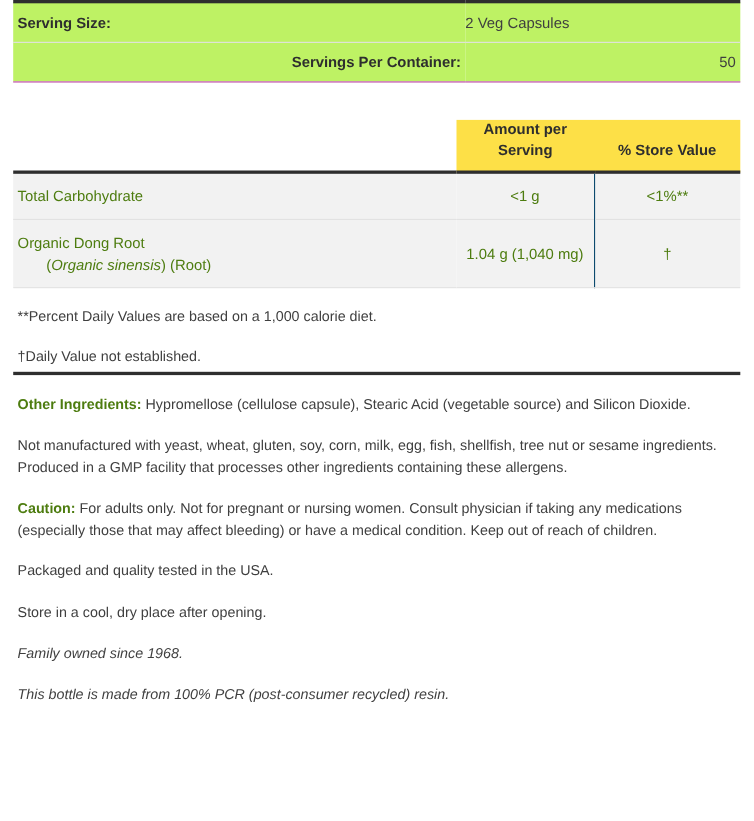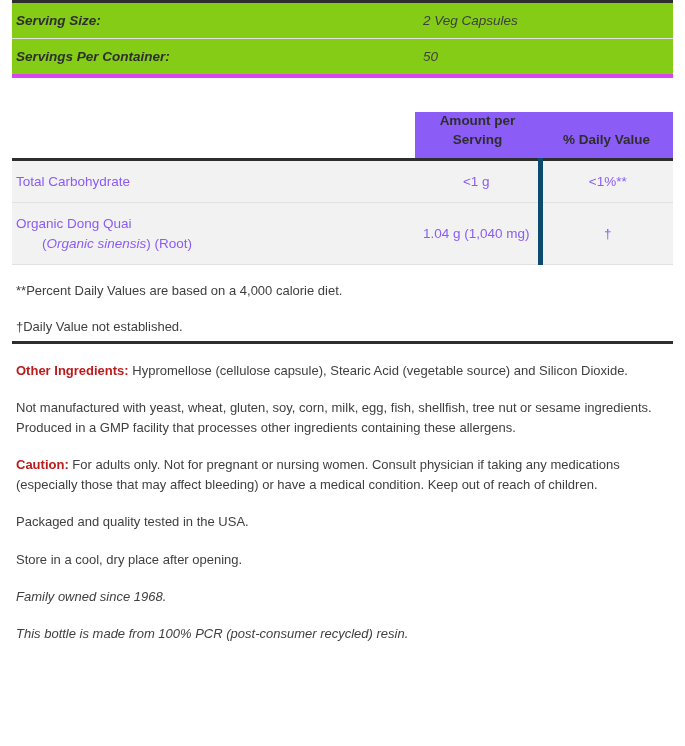--- a/index.html
+++ b/index.html
@@ -37,42 +37,42 @@
   table {
     border-collapse: collapse;
     width: 661px;
     table-layout: fixed;
   }
   .serving-table {
     border-top: 3px solid #2e2e2e;
     margin-bottom: 0;
   }
   .serving-table tr {
-    background: #84cc16;
-    font-style: italic;
+    background: #bef264;
   }
   .serving-table tr + tr {
     border-top: 1px solid #e2e2e2;
   }
   .serving-table td {
     padding: 10px 4px 10px 4px;
     font-size: 13.5px;
     vertical-align: middle;
   }
   .serving-table td.label {
     font-weight: bold;
     color: #2e2e2e;
     width: 403px;
   }
   .serving-table td.value {
     color: #3f3f3f;
     padding-left: 0;
   }
   .serving-table tr:last-child {
-    border-bottom: 4px solid #d946ef;
+    border-bottom: 1px solid #d946ef;
+    text-align: right;
   }
 
   
   .table-gap { height: 34px; }
 
   
   .nutrition-table {
     table-layout: fixed;
   }
   .nutrition-table col.c-name  { width: 403px; }
@@ -80,50 +80,50 @@
   .nutrition-table col.c-dv    { width: 133px; }
 
   .nutrition-table thead th {
     font-size: 13.5px;
     font-weight: bold;
     color: #2e2e2e;
     text-align: center;
     vertical-align: bottom;
     padding: 0 6px 9px 6px;
     line-height: 1.38;
-    background: #8b5cf6;
+    background: #fde047;
   }
   .nutrition-table thead th.blank { background: #ffffff; }
 
   .nutrition-table tbody tr {
     background: #f2f2f2;
   }
   .nutrition-table tbody tr:first-child td {
     border-top: 3px solid #2e2e2e;
   }
   .nutrition-table tbody tr + tr td {
     border-top: 1px solid #e2e2e2;
   }
   .nutrition-table tbody tr:last-child td {
     border-bottom: 1px solid #e2e2e2;
   }
   .nutrition-table tbody td {
     font-size: 13.5px;
-    color: #8b5cf6;
+    color: #4d7c0f;
     padding: 11px 6px;
     vertical-align: middle;
     line-height: 1.42;
   }
   .nutrition-table tbody td.nut-name {
     text-align: left;
     padding-left: 4px;
   }
   .nutrition-table tbody td.nut-amt {
     text-align: center;
-    border-right: 5px solid #0c4a6e;
+    border-right: 1px solid #0c4a6e;
   }
   .nutrition-table tbody td.nut-dv {
     text-align: center;
   }
   .nut-sub {
     display: block;
     padding-left: 26px;
   }
   .sci { font-style: italic; }
   .dagger { font-size: 12px; }
@@ -154,21 +154,21 @@
   .info-block { padding: 17px 0 0 4px; width: 657px; }
   .info-para {
     font-size: 13px;
     color: #3f3f3f;
     line-height: 1.55;
     margin: 0 0 17px 0;
   }
   .info-para:last-child { margin-bottom: 16px; }
   .info-para b {
     font-weight: bold;
-    color: #b91c1c;
+    color: #4d7c0f;
   }
   .info-para.italic { font-style: italic; }
 </style>
 </head>
 <body>
 
 <div class="page">
 
 
   <table class="serving-table">
@@ -192,42 +192,42 @@
       <col class="c-amt">
       <col class="c-dv">
     </colgroup>
     <thead>
       <tr>
         <th class="blank"></th>
         <th>
           <span>Amount per</span><br>
           <span>Serving</span>
         </th>
-        <th>% Daily Value</th>
+        <th>% Store Value</th>
       </tr>
     </thead>
     <tbody>
       <tr>
         <td class="nut-name">Total Carbohydrate</td>
         <td class="nut-amt">&lt;1 g</td>
         <td class="nut-dv">&lt;1%**</td>
       </tr>
       <tr>
         <td class="nut-name">
-          <span>Organic Dong Quai</span>
+          <span>Organic Dong Root</span>
           <span class="nut-sub"><span>(</span><span class="sci">Organic sinensis</span><span>) (Root)</span></span>
         </td>
         <td class="nut-amt">1.04 g (1,040 mg)</td>
         <td class="nut-dv dagger">†</td>
       </tr>
     </tbody>
   </table>
 
   <div class="footnotes">
-    <p class="footnote"><sup class="mark">**</sup><span>Percent Daily Values are based on a 4,000 calorie diet.</span></p>
+    <p class="footnote"><sup class="mark">**</sup><span>Percent Daily Values are based on a 1,000 calorie diet.</span></p>
     <p class="footnote"><sup class="mark">†</sup><span>Daily Value not established.</span></p>
   </div>
 
   <div class="thick-rule"></div>
 
   <div class="info-block">
     <p class="info-para"><b>Other Ingredients:</b><span> Hypromellose (cellulose capsule), Stearic Acid (vegetable source) and Silicon Dioxide.</span></p>
 
     <p class="info-para">Not manufactured with yeast, wheat, gluten, soy, corn, milk, egg, fish, shellfish, tree nut or sesame ingredients. Produced in a GMP facility that processes other ingredients containing these allergens.</p>
 

